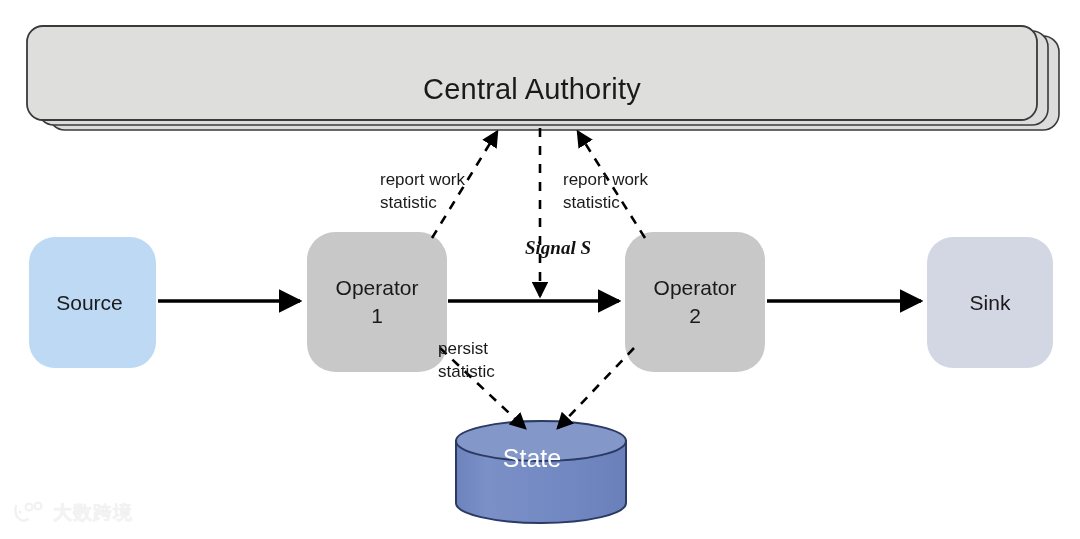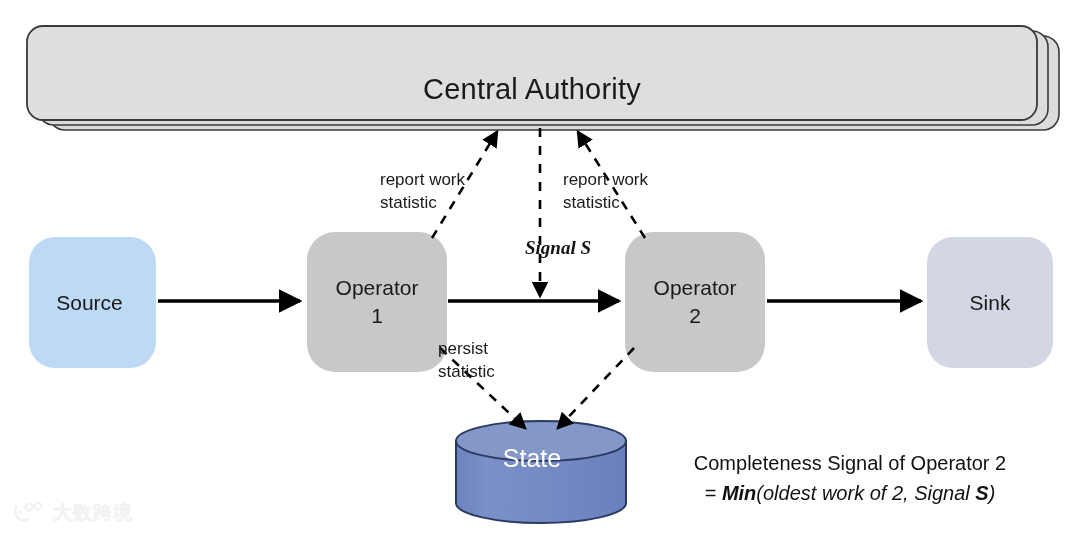--- a/index.html
+++ b/index.html
@@ -167,24 +167,20 @@
 statistic</div>
 
   <div class="edge-label" style="left:563px; top:168px; width:150px;">report work
 statistic</div>
 
   <div class="signal-label" style="left:483px; top:237px; width:150px;font-family:Liberation Serif, serif;">Signal S</div>
 
   <div class="edge-label" style="left:438px; top:337px; width:150px;">persist
 statistic</div>
 
-  <div class="formula" style="left:650px; top:448px; width:400px;">
-    <div>Completeness Signal of Operator 2</div>
-    <div><span>= </span><span class="bi">Min</span><span class="ital">(oldest work of 2, Signal </span><span class="bi">S</span><span class="ital">)</span></div>
-  </div>
 
   <div class="watermark" style="left:12px; top:500px;">
     <svg width="34" height="26" viewBox="0 0 34 26">
       <path d="M4 6 Q2 13 6 18 Q11 23 16 19" fill="none" stroke="#f0f0f0" stroke-width="2.4" stroke-linecap="round"></path>
       <circle cx="17" cy="7" r="3.4" fill="none" stroke="#f0f0f0" stroke-width="2.2"></circle>
       <circle cx="26" cy="6" r="3.4" fill="none" stroke="#f0f0f0" stroke-width="2.2"></circle>
       <circle cx="8" cy="12" r="1.6" fill="#f0f0f0"></circle>
     </svg>
     <span class="wm-text">大数跨境</span>
   </div>

